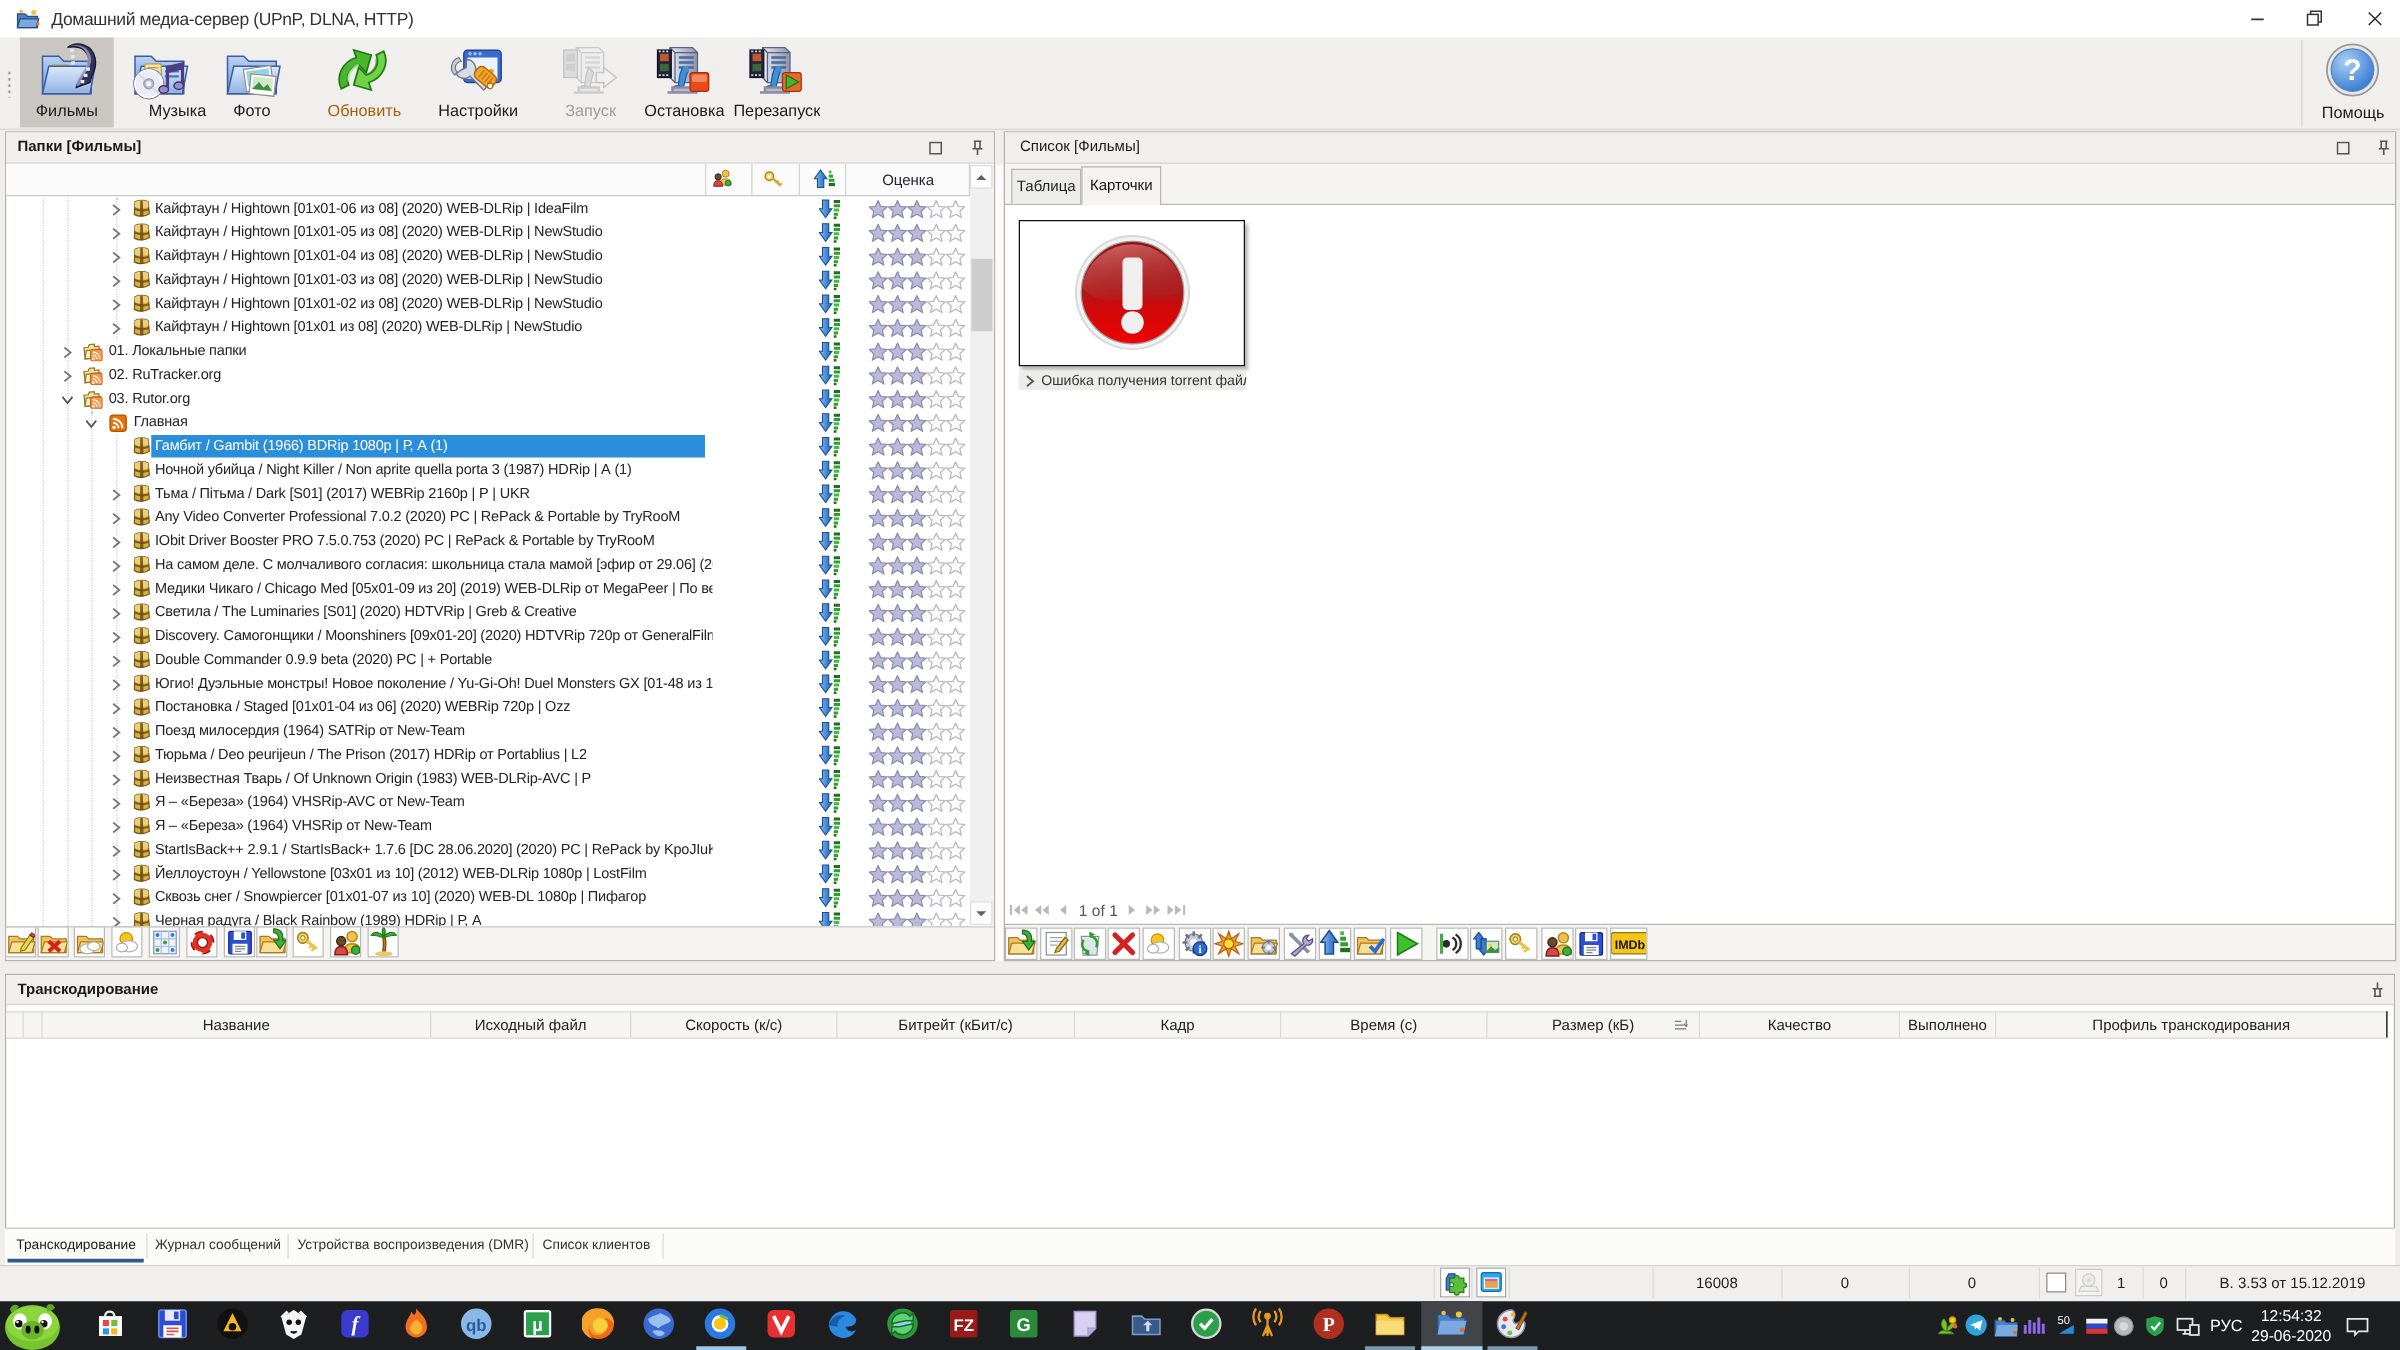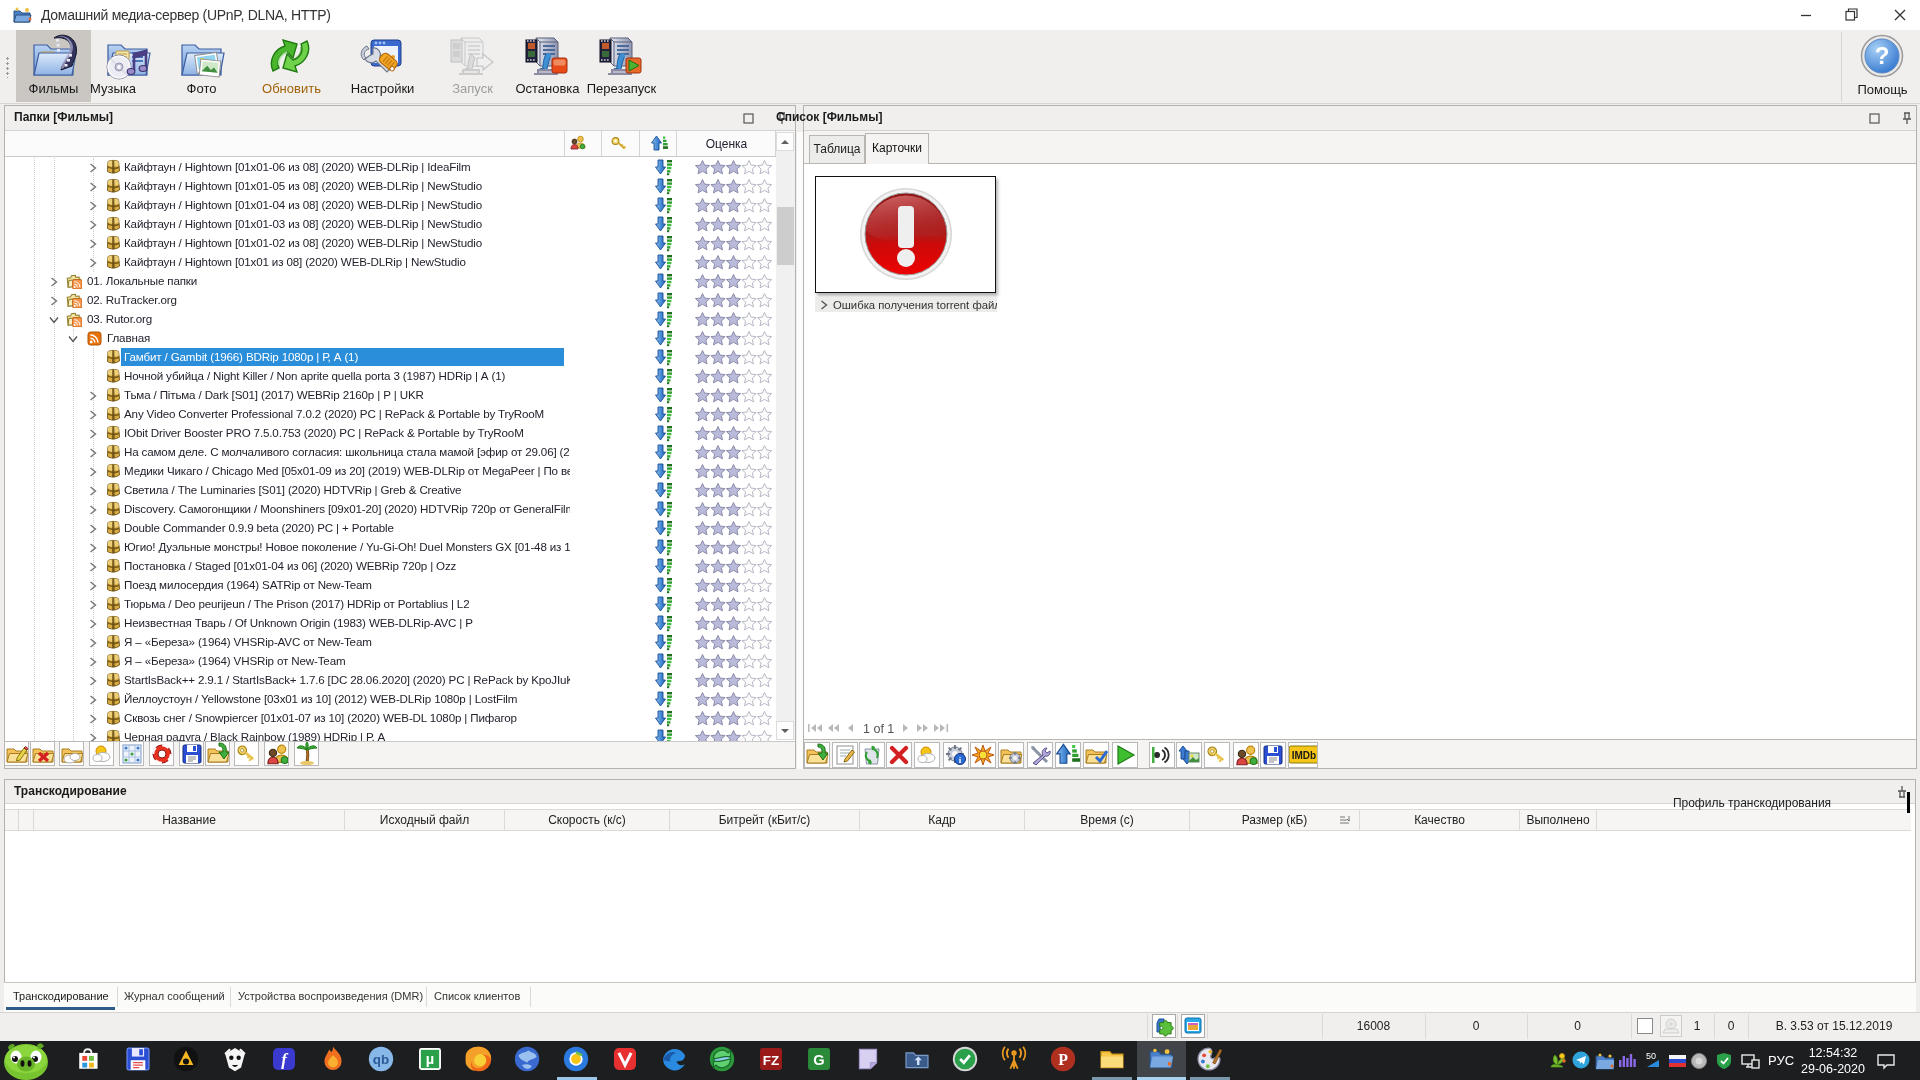--- a/index.html
+++ b/index.html
@@ -156,21 +156,21 @@
     <circle cx="17" cy="35" r="12" fill="#ececf4" stroke="#808098"></circle>
     <circle cx="17" cy="35" r="11" fill="none" stroke="#fcfcff" stroke-width="1.2"></circle>
     <circle cx="17" cy="35" r="4" fill="#c0c0d4" stroke="#9898b0"></circle>
     <circle cx="17" cy="35" r="2" fill="#f8f8ff"></circle>
     <path d="M9 27 L14 32 M20 38 L25 43" stroke="#d8d8e4" stroke-width="1.5"></path>
     <path d="M32 39 L32 22 L44 19 L44 36" stroke="#4a3f84" stroke-width="2.6" fill="none"></path>
     <path d="M32 22 L44 19 L44 23.5 L32 26.5 Z" fill="#4a3f84"></path>
     <ellipse cx="29" cy="39.5" rx="3.8" ry="3" fill="#9a8cc8" stroke="#3f3570" stroke-width="1.2"></ellipse>
     <ellipse cx="41" cy="36.5" rx="3.8" ry="3" fill="#9a8cc8" stroke="#3f3570" stroke-width="1.2"></ellipse>
   </svg>
-<div class="abs" style="left:90px;top:81px;width:75px;text-align:left;font-size:13px;color:#1a1a1a">Музыка</div>
+<div class="abs" style="left:90px;top:81px;width:75px;text-align:right;font-size:13px;color:#1a1a1a">Музыка</div>
 <svg class="abs" style="left:176px;top:32px" width="50" height="48">
     <path d="M6 13 L19 13 L23 17 L45 17 L45 43 L6 43 Z" fill="url(#gf)" stroke="#3c5e9e" stroke-width="1.2"></path>
     <path d="M6 43 L11 21 L48 21 L44 43 Z" fill="url(#gf2)" stroke="#3c5e9e" stroke-width="1.2"></path>
     <g transform="rotate(-8 30 32)">
       <rect x="20" y="22" width="22" height="18" fill="#fff" stroke="#909090"></rect>
       <rect x="22" y="24" width="18" height="12" fill="#8fd4f0"></rect>
       <circle cx="27" cy="28" r="2.5" fill="#f5d020"></circle>
       <path d="M22 36 L28 30 L33 34 L37 31 L40 36 Z" fill="#4aa048"></path>
     </g>
     <g transform="rotate(6 34 36)">
@@ -849,21 +849,21 @@
 <div class="tbtn" style="left:294px;top:741px">
     <svg width="24" height="24">
       <path d="M11 20 C12 14 12 10 11 7 L13 7 C14 11 14 15 13 20 Z" fill="#b8742a" stroke="#7a4a10"></path>
       <path d="M12 7 C8 3 4 3 2 6 C6 6 9 7 12 8 M12 7 C16 3 20 3 22 6 C18 6 15 7 12 8 M12 7 C10 4 11 1 12 0 C13 1 14 4 12 7" fill="#3fae3f" stroke="#1f7a14"></path>
       <ellipse cx="12" cy="21" rx="7" ry="2" fill="#e8c868"></ellipse>
     </svg>
   </div>
 <div class="abs" style="left:797px;top:132px;width:6px;height:637px;background:#fcfcfc"></div>
 <div class="abs" style="left:803px;top:105px;width:1114px;height:664px;background:#f5f4f3;border:1px solid #b5b2ae"></div>
 <div class="abs" style="left:804px;top:106px;width:1112px;height:25px;background:#f0efee;border-bottom:1px solid #d5d2cf"></div>
-<div class="abs" style="left:776px;top:110px;font-size:12px;font-weight:bold;color:#1a1a1a">Список [Фильмы]</div>
+<div class="abs" style="left:816px;top:110px;font-size:12px;font-weight:normal;color:#1a1a1a">Список [Фильмы]</div>
 <svg class="abs" style="left:1869px;top:113px" width="11" height="11">
     <rect x="1" y="1" width="9" height="9" fill="none" stroke="#555" stroke-width="1.2"></rect>
   </svg>
 <svg class="abs" style="left:1901px;top:111px" width="12" height="14">
     <g stroke="#555" stroke-width="1.3" fill="none">
       <path d="M3 2 L9 2 M4 2 L4 8 M8 2 L8 8 M2 8 L10 8 M6 8 L6 13"></path>
     </g>
   </svg>
 <div class="abs" style="left:804px;top:163px;width:1112px;height:577px;background:#fff;border-top:1px solid #b9b6b2;border-bottom:1px solid #b9b6b2"></div>
 <div class="abs" style="left:809px;top:135px;width:56px;height:28px;background:#ececea;border:1px solid #b9b6b2;border-bottom:none;font-size:12px;color:#222;text-align:center;line-height:27px">Таблица</div>
@@ -1049,21 +1049,21 @@
 <div class="cell" style="left:19px;top:809px;width:15px;height:21px;border-right:1px solid #d9d9d9"></div>
 <div class="cell" style="left:34px;top:809px;width:311px;height:21px;border-right:1px solid #d9d9d9">Название</div>
 <div class="cell" style="left:345px;top:809px;width:160px;height:21px;border-right:1px solid #d9d9d9">Исходный файл</div>
 <div class="cell" style="left:505px;top:809px;width:165px;height:21px;border-right:1px solid #d9d9d9">Скорость (к/с)</div>
 <div class="cell" style="left:670px;top:809px;width:190px;height:21px;border-right:1px solid #d9d9d9">Битрейт (кБит/с)</div>
 <div class="cell" style="left:860px;top:809px;width:165px;height:21px;border-right:1px solid #d9d9d9">Кадр</div>
 <div class="cell" style="left:1025px;top:809px;width:165px;height:21px;border-right:1px solid #d9d9d9">Время (с)</div>
 <div class="cell" style="left:1190px;top:809px;width:170px;height:21px;border-right:1px solid #d9d9d9">Размер (кБ)</div>
 <div class="cell" style="left:1360px;top:809px;width:160px;height:21px;border-right:1px solid #d9d9d9">Качество</div>
 <div class="cell" style="left:1520px;top:809px;width:77px;height:21px;border-right:1px solid #d9d9d9">Выполнено</div>
-<div class="cell" style="left:1597px;top:792px;width:313px;height:21px;border-right:3px solid #000000">Профиль транскодирования</div>
+<div class="cell" style="left:1597px;top:809px;width:313px;height:21px;border-right:1px solid #000000">Профиль транскодирования</div>
 <svg class="abs" style="left:1338px;top:814px" width="12" height="12">
     <path d="M2 3 h5 M2 6 h7 M2 9 h9" stroke="#777" stroke-width="1"></path>
     <path d="M11 2 v5" stroke="#777"></path>
     <path d="M9 5 l2 2 l2 -2" fill="none" stroke="#777"></path>
   </svg>
 <div class="abs" style="left:4px;top:982px;width:1912px;height:30px;background:#fbfbfa;border-top:1px solid #c9c6c2"></div>
 <div class="abs" style="left:13px;top:990px;font-size:11px;color:#1a1a1a">Транскодирование</div>
 <div class="abs" style="left:6px;top:1007px;width:109px;height:3px;background:#2e5c8a"></div>
 <div class="abs" style="left:124px;top:990px;font-size:11px;color:#333">Журнал сообщений</div>
 <div class="abs" style="left:238px;top:990px;font-size:11px;color:#333">Устройства воспроизведения (DMR)</div>

